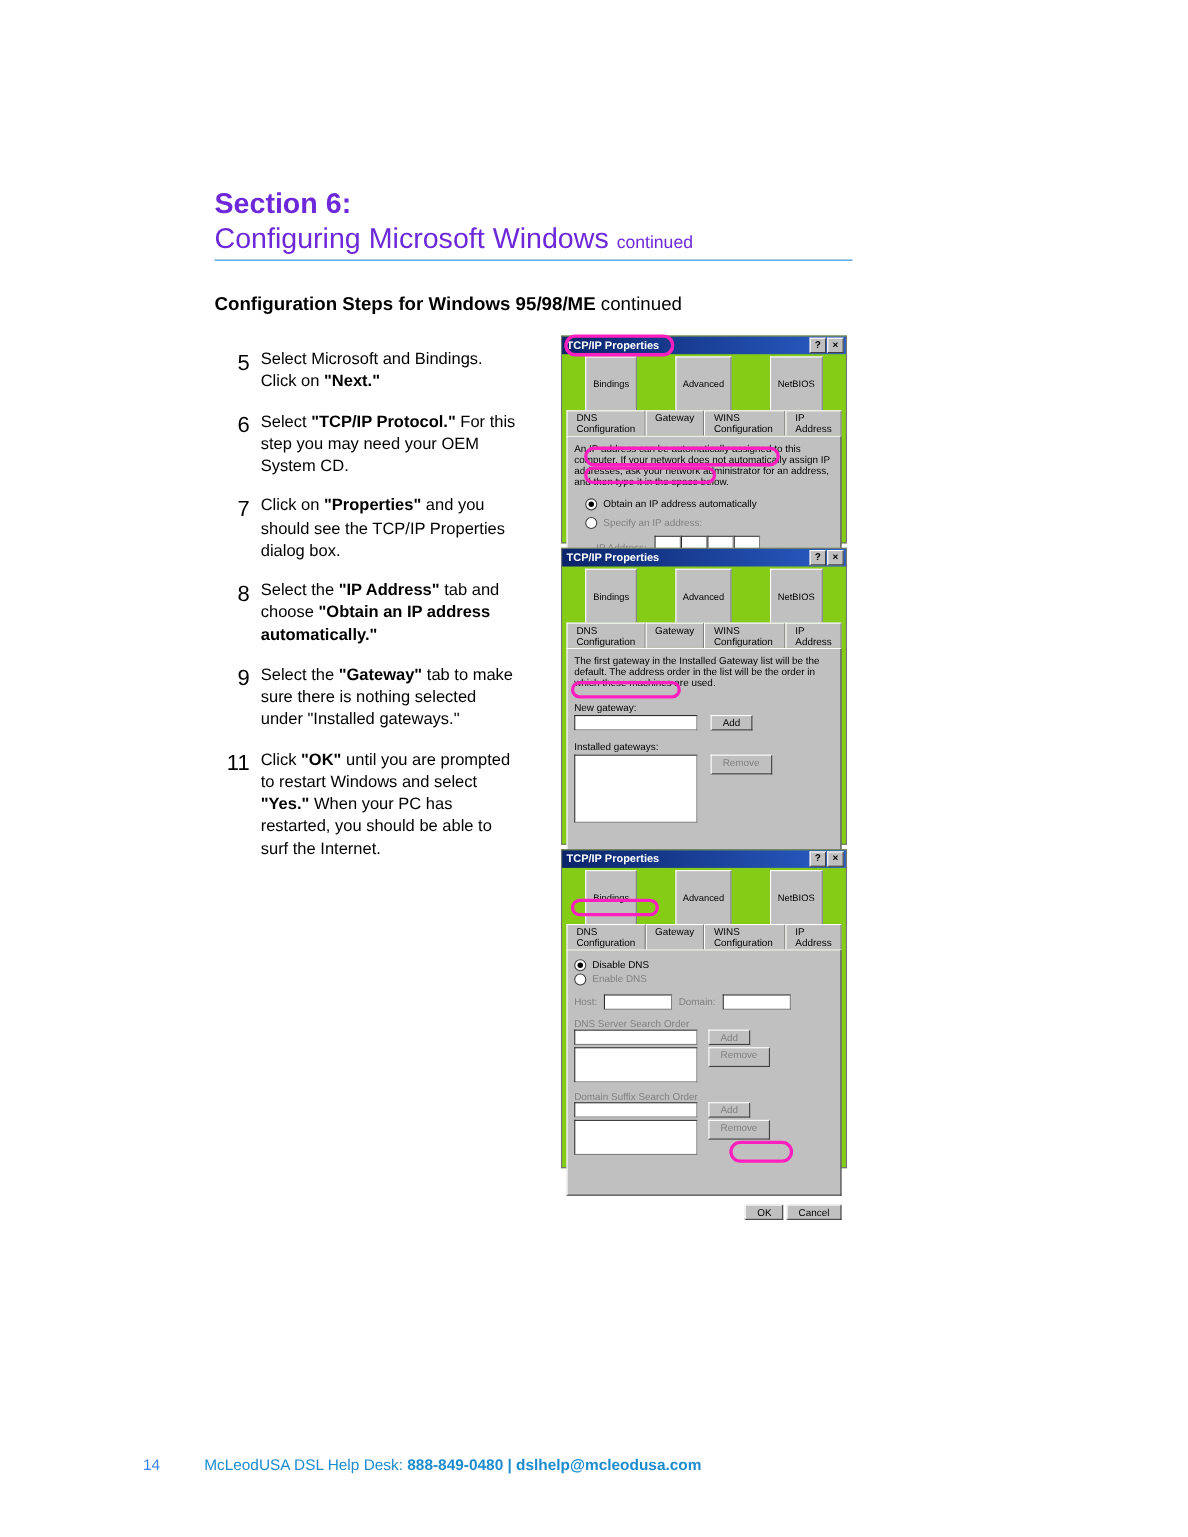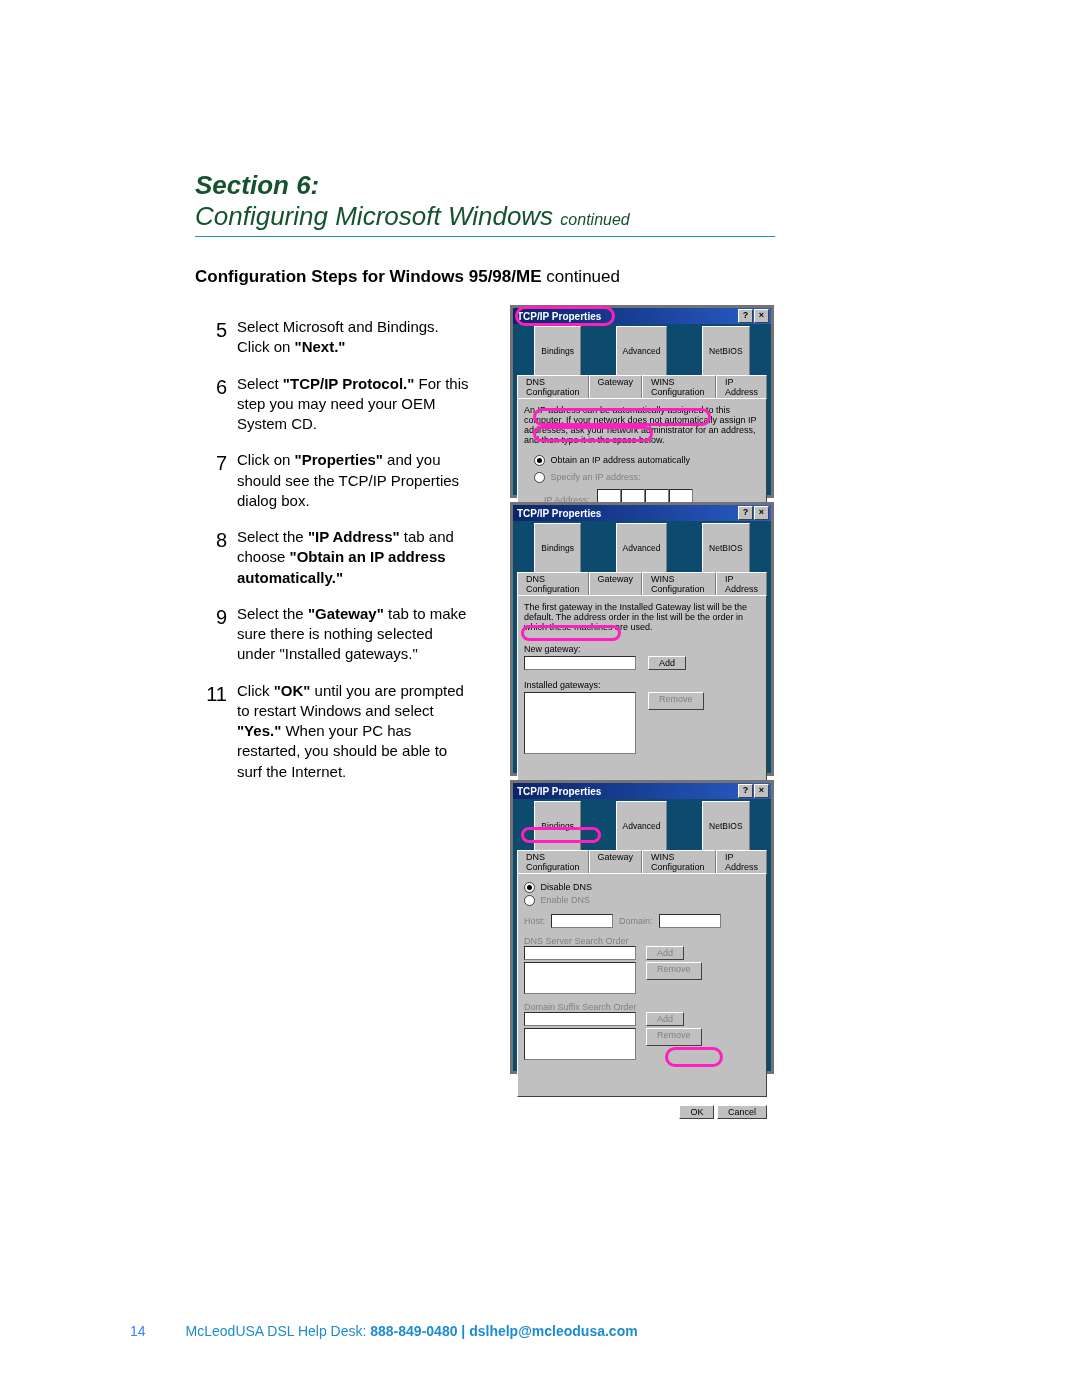--- a/index.html
+++ b/index.html
@@ -17,23 +17,22 @@
     background: #fff;
     box-sizing: border-box;
   }
   .content {
     position: absolute;
     left: 195px;
     top: 170px;
     width: 580px;
   }
   .section-heading {
-    color: #14532d;
+    color: #6d28d9;
     font-family: Arial, Helvetica, sans-serif;
-    font-style: italic;
   }
   .section-number {
     font-size: 26px;
     font-weight: bold;
   }
   .section-title {
     font-size: 26px;
     font-weight: 400;
   }
   .section-title small {
@@ -78,22 +77,22 @@
   
   .shots {
     position: absolute;
     left: 510px;
     top: 305px;
     width: 260px;
   }
   .dlg {
     position: relative;
     width: 258px;
-    background: #0c4a6e;
-    border: 3px solid #737373;
+    background: #84cc16;
+    border: 1px solid #737373;
     margin-bottom: 4px;
     font-family: "MS Sans Serif", Tahoma, Arial, sans-serif;
     font-size: 9px;
     color: #000;
   }
   .titlebar {
     display: flex;
     align-items: center;
     justify-content: space-between;
     background: linear-gradient(to right, #0a246a, #2a5dc6);

